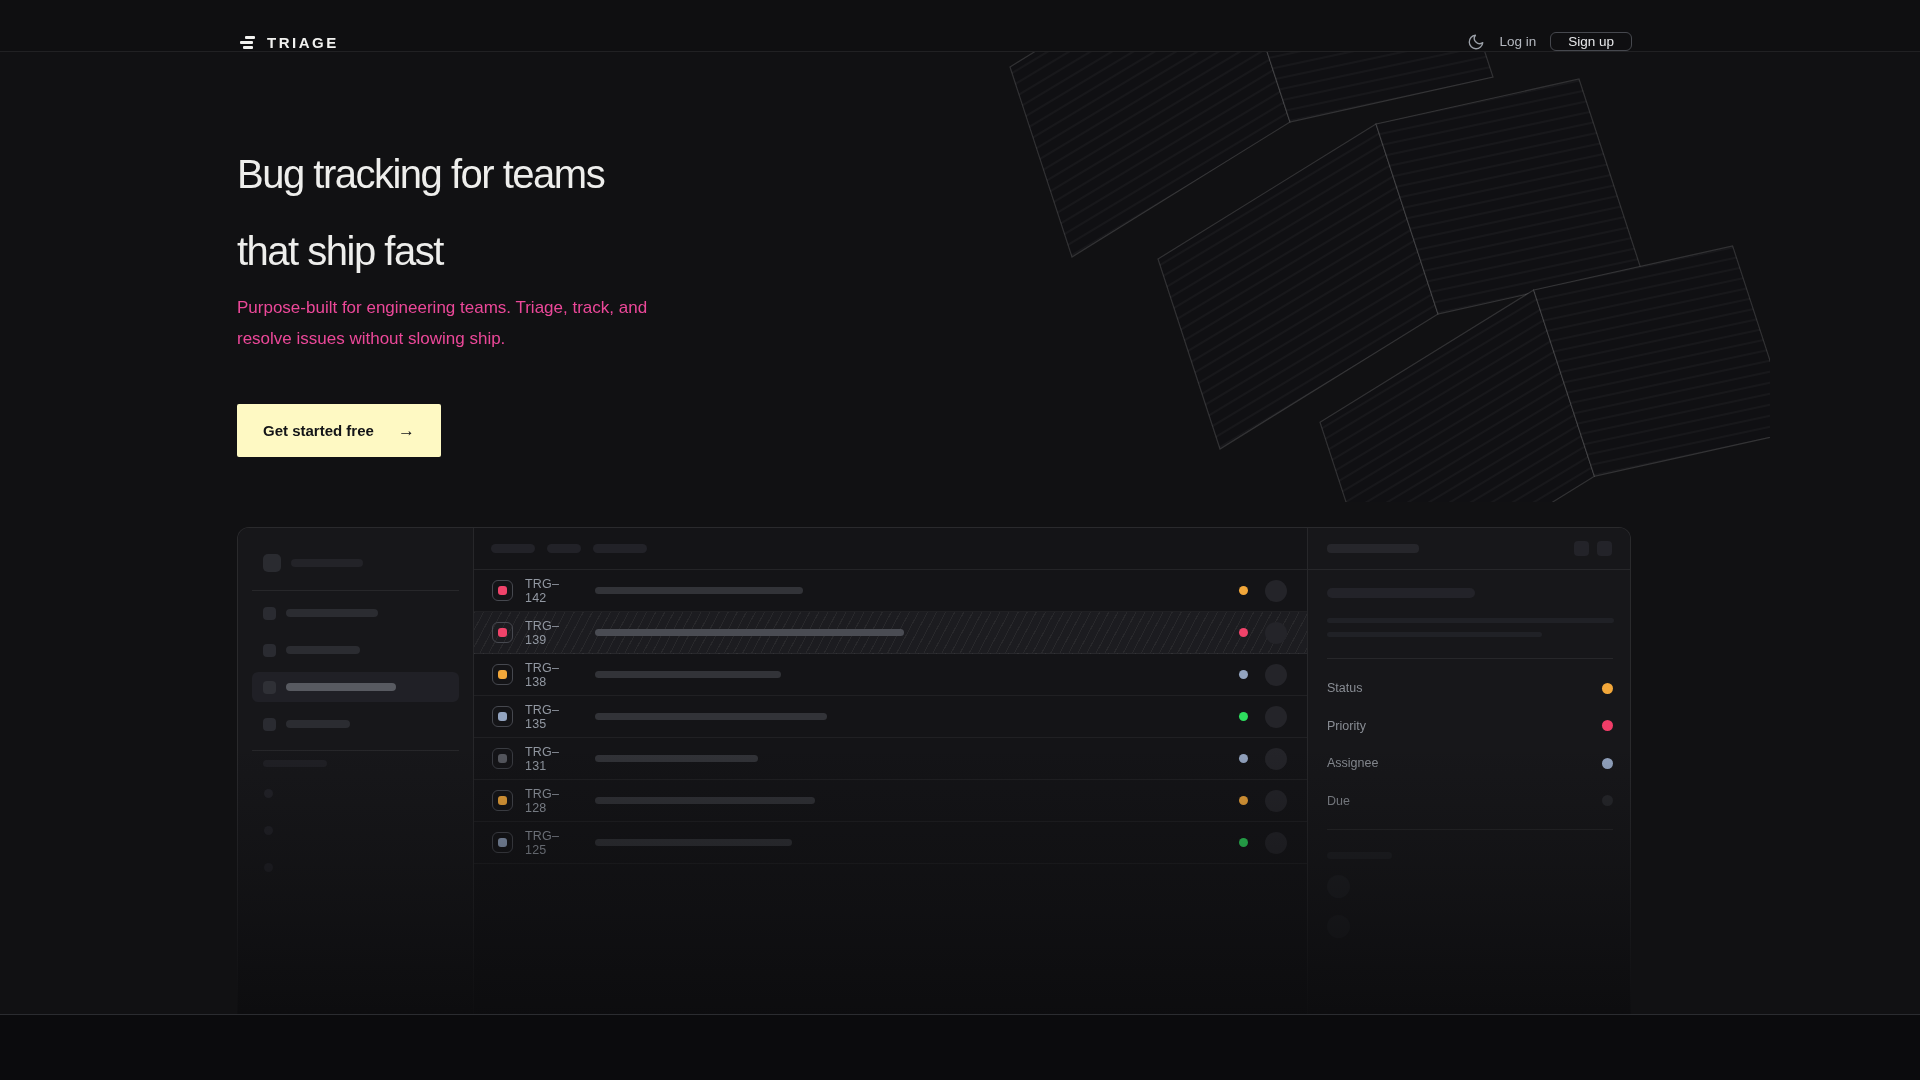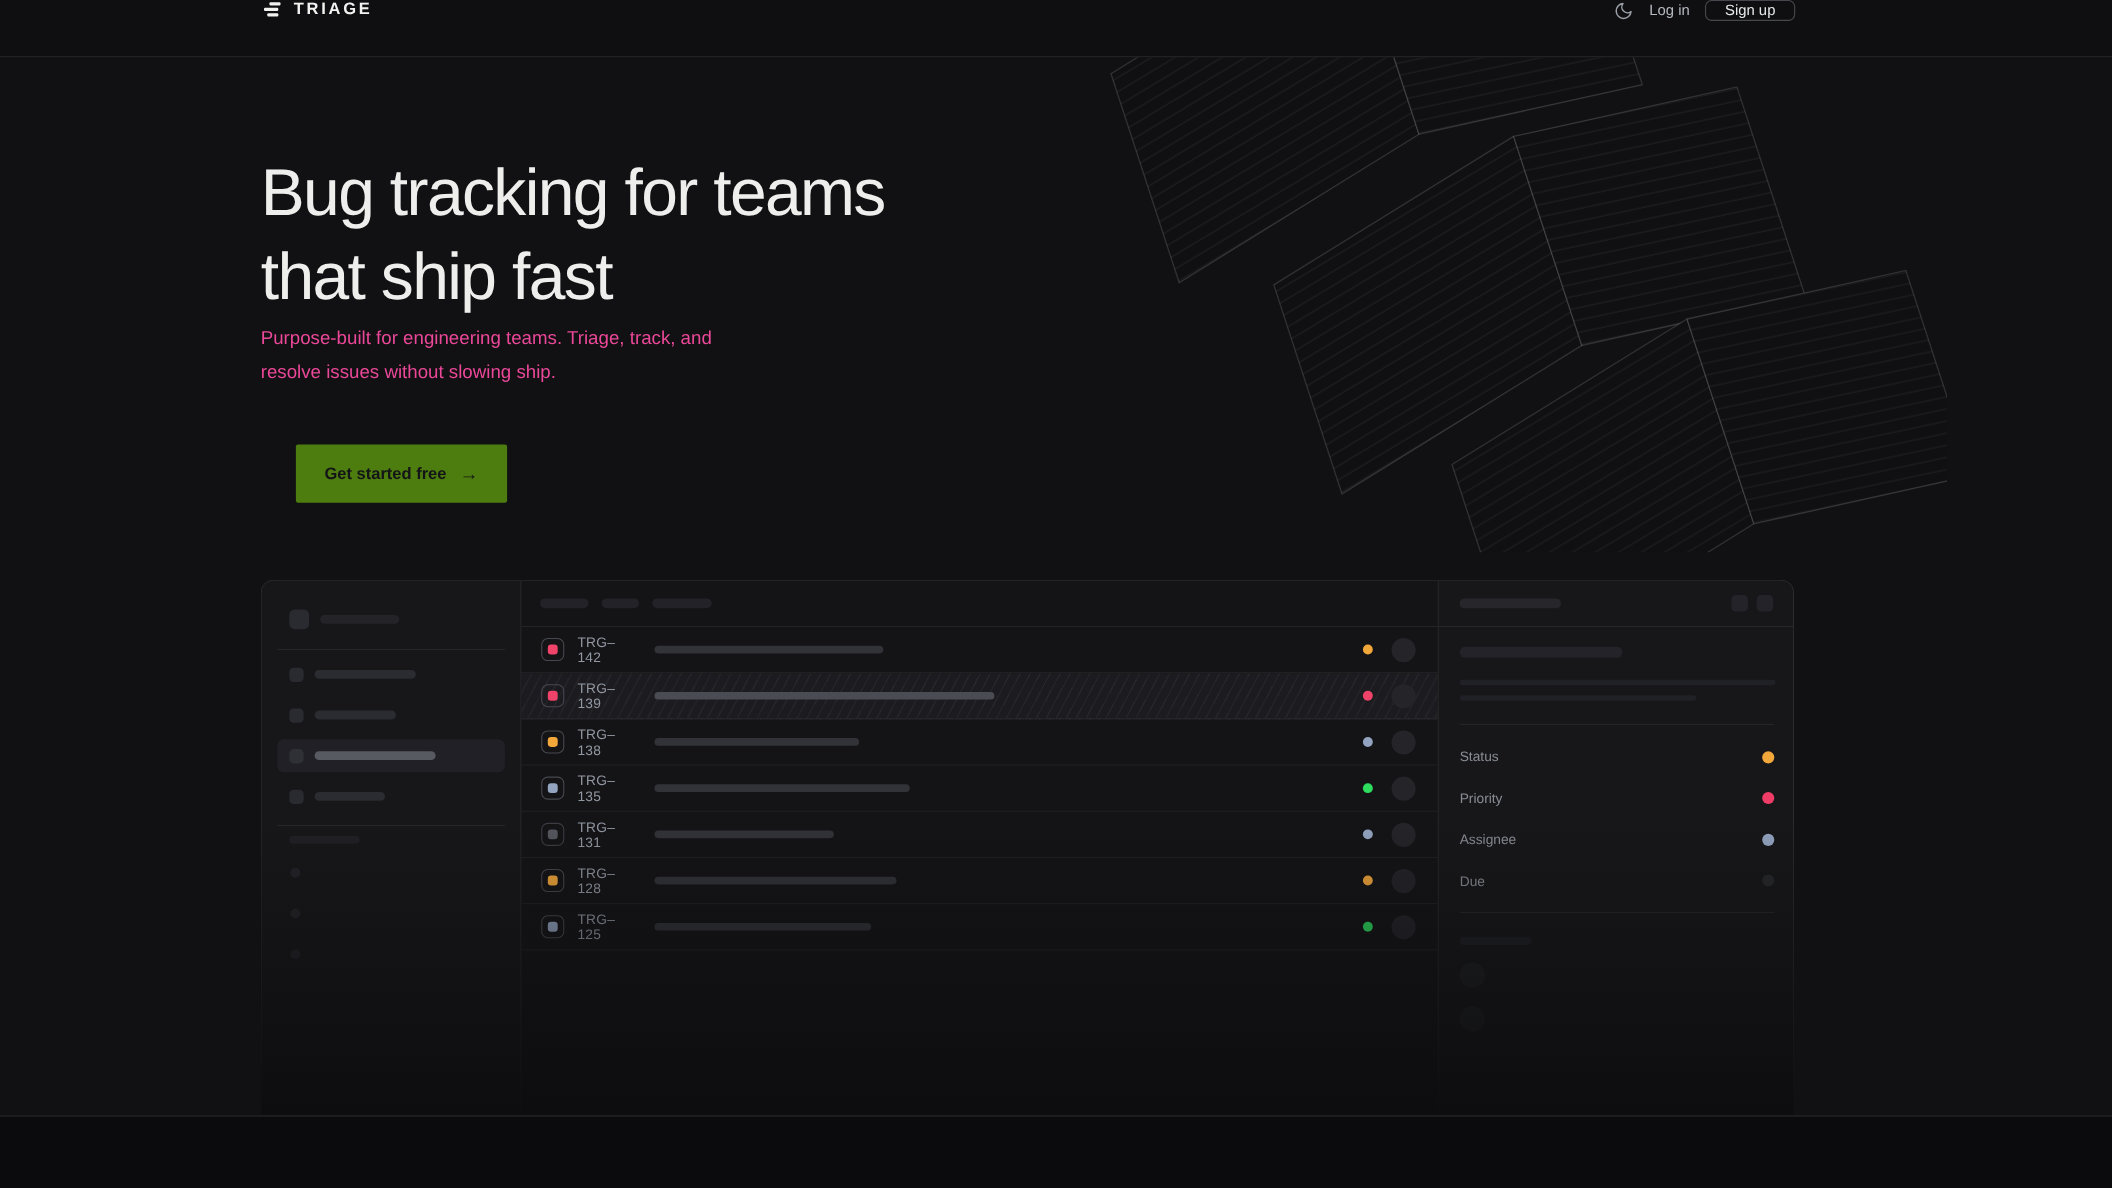--- a/index.html
+++ b/index.html
@@ -9,21 +9,21 @@
     font-family:"Liberation Sans","DejaVu Sans",sans-serif;
     color:#eee;
     position:relative;
   }
 
   
   .nav {
     position:absolute; left:0; top:0; width:1920px; height:52px;
     background:#0f0f11;
     border-bottom:1px solid rgba(255,255,255,0.08);
-    display:flex; align-items:flex-start;
+    display:flex; align-items:flex-end;
     padding:0 288px 0 240px;
     z-index:30;
   }
   .brand { display:flex; align-items:center; gap:11px; }
   .logo { display:flex; flex-direction:column; gap:2px; width:16px; }
   .logo i { display:block; height:3px; background:#f2f2f0; border-radius:1px; }
   .logo i:nth-child(1){ width:10px; margin-left:5px; }
   .logo i:nth-child(2){ width:13px; margin-left:0; }
   .logo i:nth-child(3){ width:10px; margin-left:3px; }
   .brand-name { font-size:15px; font-weight:700; letter-spacing:2.5px; color:#f2f2f0; }
@@ -37,34 +37,34 @@
   }
 
   
   .hero {
     position:absolute; left:0; top:52px; width:1920px; height:962px;
     background:#111113; overflow:hidden;
   }
   .wireframe { position:absolute; left:1000px; top:0; z-index:1; pointer-events:none; }
   .hero h1 {
     position:absolute; left:237px; top:84px; z-index:5;
-    font-size:60px; font-weight:400; letter-spacing:-1.5px;
+    font-size:40px; font-weight:400; letter-spacing:-1.5px;
     line-height:77px; color:#eeeeec;
   }
   .subtitle {
     position:absolute; left:237px; top:240px; z-index:5;
     font-size:17px; line-height:31px; color:#ec4899; font-weight:400;
   }
   .cta {
     position:absolute; left:237px; top:352px; z-index:5;
     height:53px; padding:0 26px;
-    background:#4d7c0f; color:#131417;
+    background:#fef9c3; color:#131417;
     border:none; border-radius:2px; cursor:pointer;
     font-family:inherit; font-size:15px; font-weight:700;
-    display:flex; align-items:center; gap:12px;margin-left:32px;
+    display:flex; align-items:center; gap:24px;
   }
   .cta .arr { font-size:17px; font-weight:400; }
 
   
   .mock {
     position:absolute; left:237px; top:475px; z-index:4;
     width:1394px; height:487px;
     background:#151518;
     border:1px solid rgba(255,255,255,0.09); border-bottom:none;
     border-radius:12px 12px 0 0;

